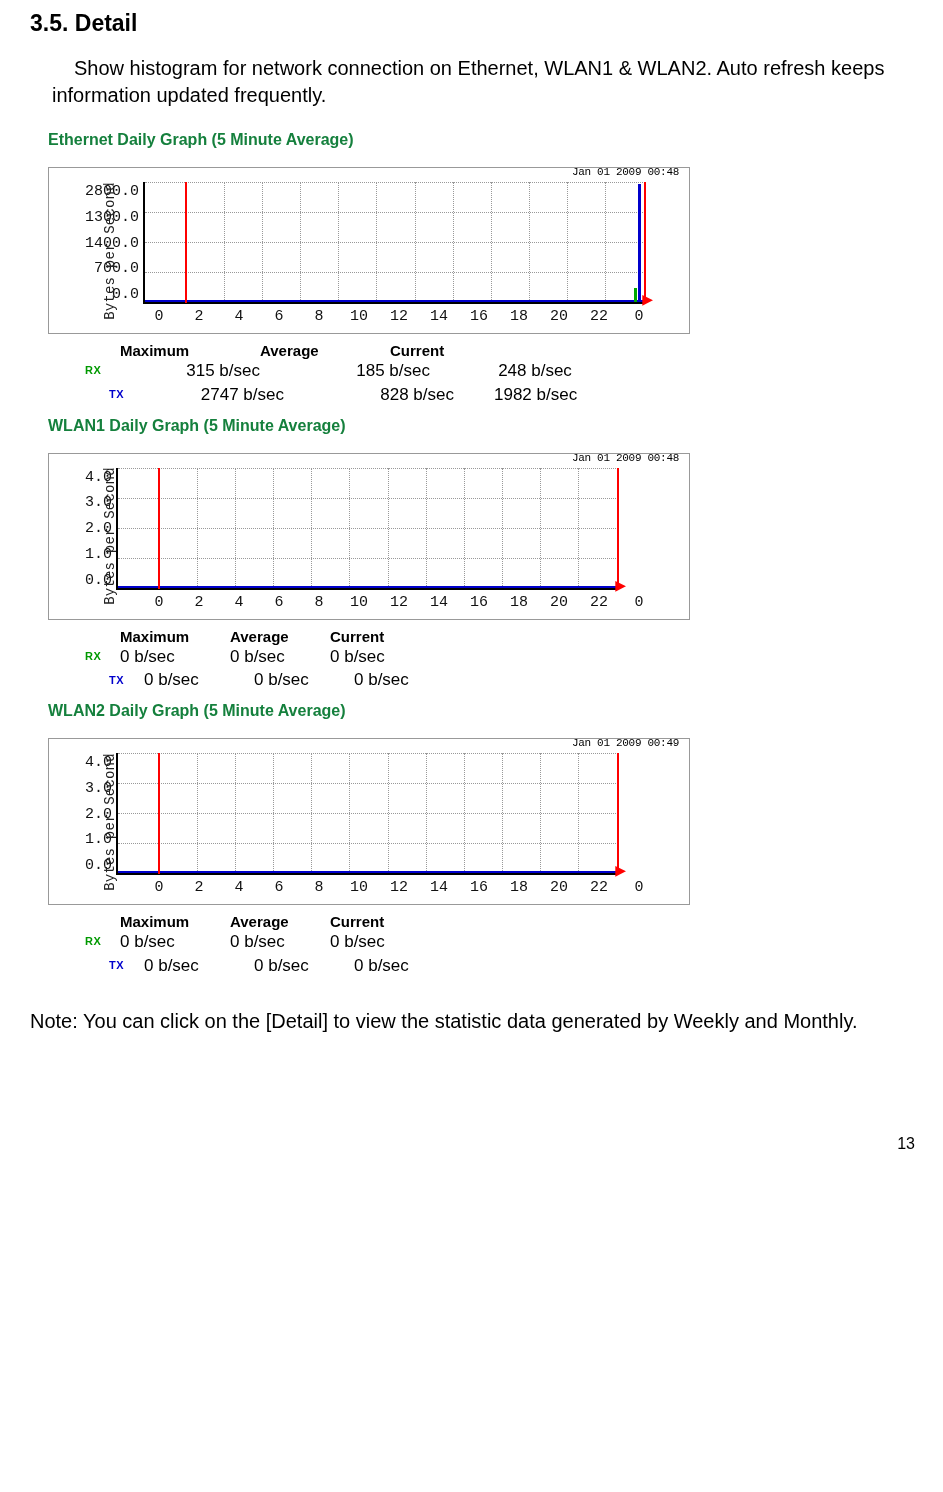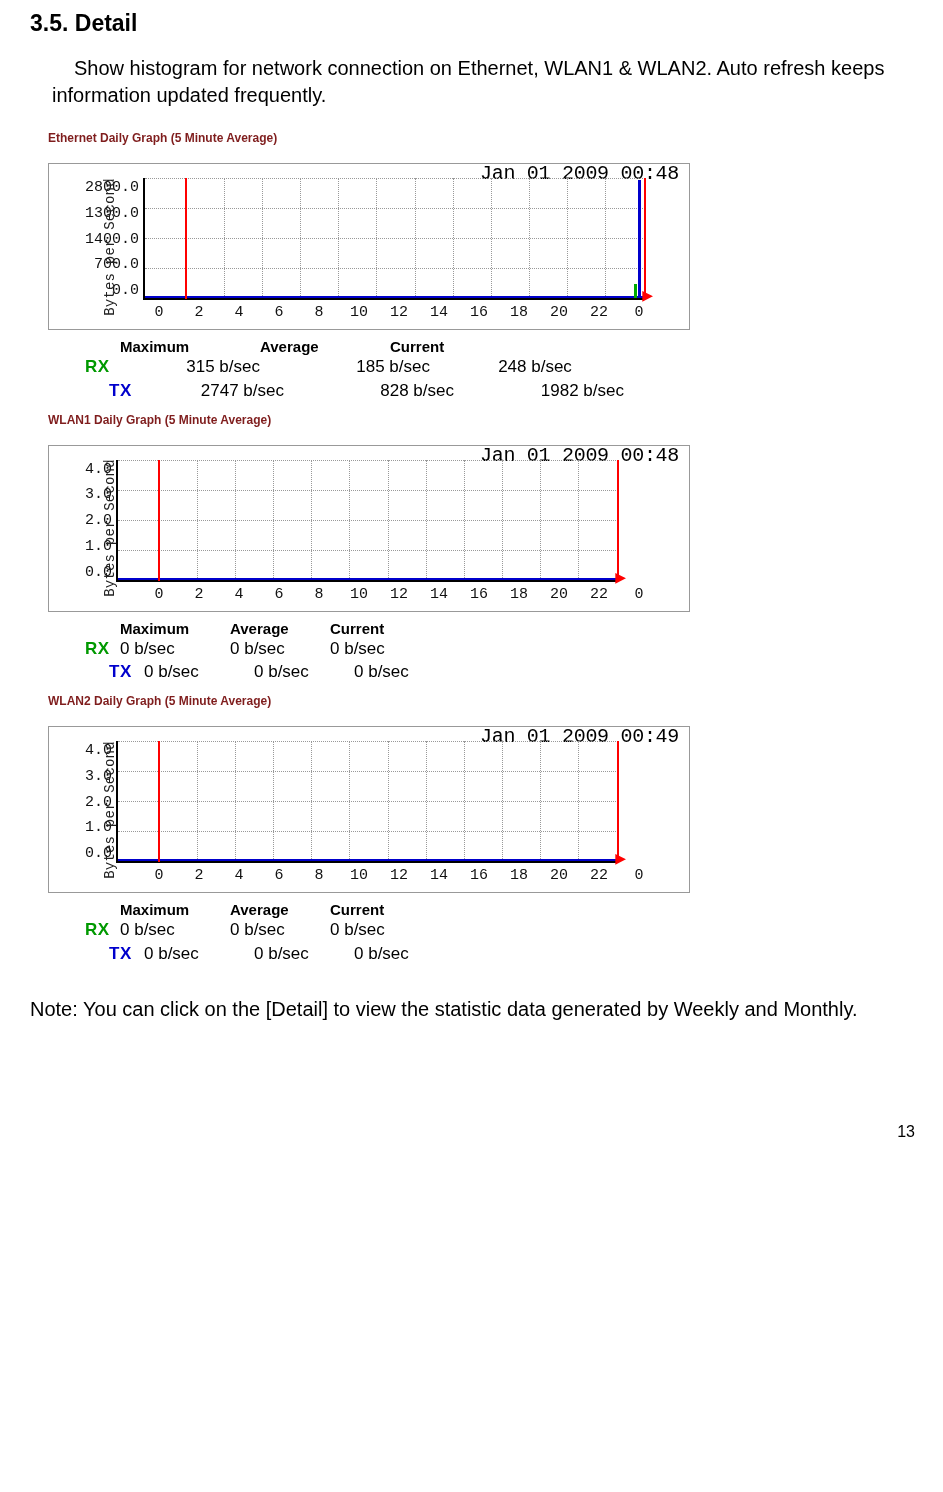--- a/index.html
+++ b/index.html
@@ -16,39 +16,39 @@
     margin: 0 0 18px 0;
   }
   p.intro {
     margin: 0 0 22px 22px;
     text-indent: 22px;
     line-height: 1.35;
   }
   .graph-title {
     font-family: Verdana, Geneva, sans-serif;
     font-weight: bold;
-    font-size: 12px;
-    color: #7f1d1d;
+    font-size: 16px;
+    color: #15803d;
     margin: 6px 0 18px 18px;
   }
   .graph-wrap {
     margin-left: 18px;
     margin-bottom: 8px;
     position: relative;
   }
   .graph-box {
     border: 1px solid #999;
     position: relative;
     padding: 14px 6px 8px 36px;
     width: 598px;
     background: #fff;
   }
   .timestamp {
     font-family: "Courier New", monospace;
-    font-size: 20px;
+    font-size: 11px;
     position: absolute;
     right: 10px;
     top: -2px;
     letter-spacing: -0.3px;
   }
   .y-label {
     position: absolute;
     left: -8px;
     top: 50%;
     transform: translateY(-50%) rotate(-90deg);
@@ -142,21 +142,21 @@
     margin-top: 8px;
     margin-bottom: 10px;
     font-family: Verdana, Geneva, sans-serif;
   }
   .stats-head {
     font-weight: bold;
     font-size: 15px;
     display: flex;
   }
   .stats-head span, .stats-row span { display: inline-block; }
-  .col-lbl { width: 35px; font-size: 17px; font-weight: bold; letter-spacing: 0.5px;}
+  .col-lbl { width: 35px; font-size: 11px; font-weight: bold; letter-spacing: 0.5px;}
   .col-max { width: 140px; }
   .col-avg { width: 130px; }
   .col-cur { width: 130px; }
   .stats-row { display: flex; font-size: 17px; line-height: 1.4; align-items: center;}
   .rx { color: #009900; }
   .tx { color: #0000cc; margin-left: 24px; }
   p.note {
     margin: 30px 0 10px 0;
     line-height: 1.35;
   }
@@ -243,21 +243,21 @@
   <div class="stats-row">
     <span class="col-lbl rx">RX</span>
     <span class="col-max" style="text-align:right;padding-right:40px">315 b/sec</span>
     <span class="col-avg" style="text-align:right;padding-right:40px">185 b/sec</span>
     <span class="col-cur" style="text-align:center;padding-right:40px">248 b/sec</span>
   </div>
   <div class="stats-row">
     <span class="col-lbl tx">TX</span>
     <span class="col-max" style="text-align:right;padding-right:40px">2747 b/sec</span>
     <span class="col-avg" style="text-align:right;padding-right:40px">828 b/sec</span>
-    <span class="col-cur" style="text-align:right;padding-right:40px">1982 b/sec</span>
+    <span class="col-cur" style="text-align:left;padding-right:40px">1982 b/sec</span>
   </div>
 </div>
 
 <div class="graph-title">WLAN1 Daily Graph (5 Minute Average)</div>
 <div class="graph-wrap">
   <div class="graph-box">
     <span class="y-label">Bytes per Second</span>
     <div class="timestamp">Jan 01 2009 00:48</div>
     <div class="plot-area">
       <div class="y-ticks">

